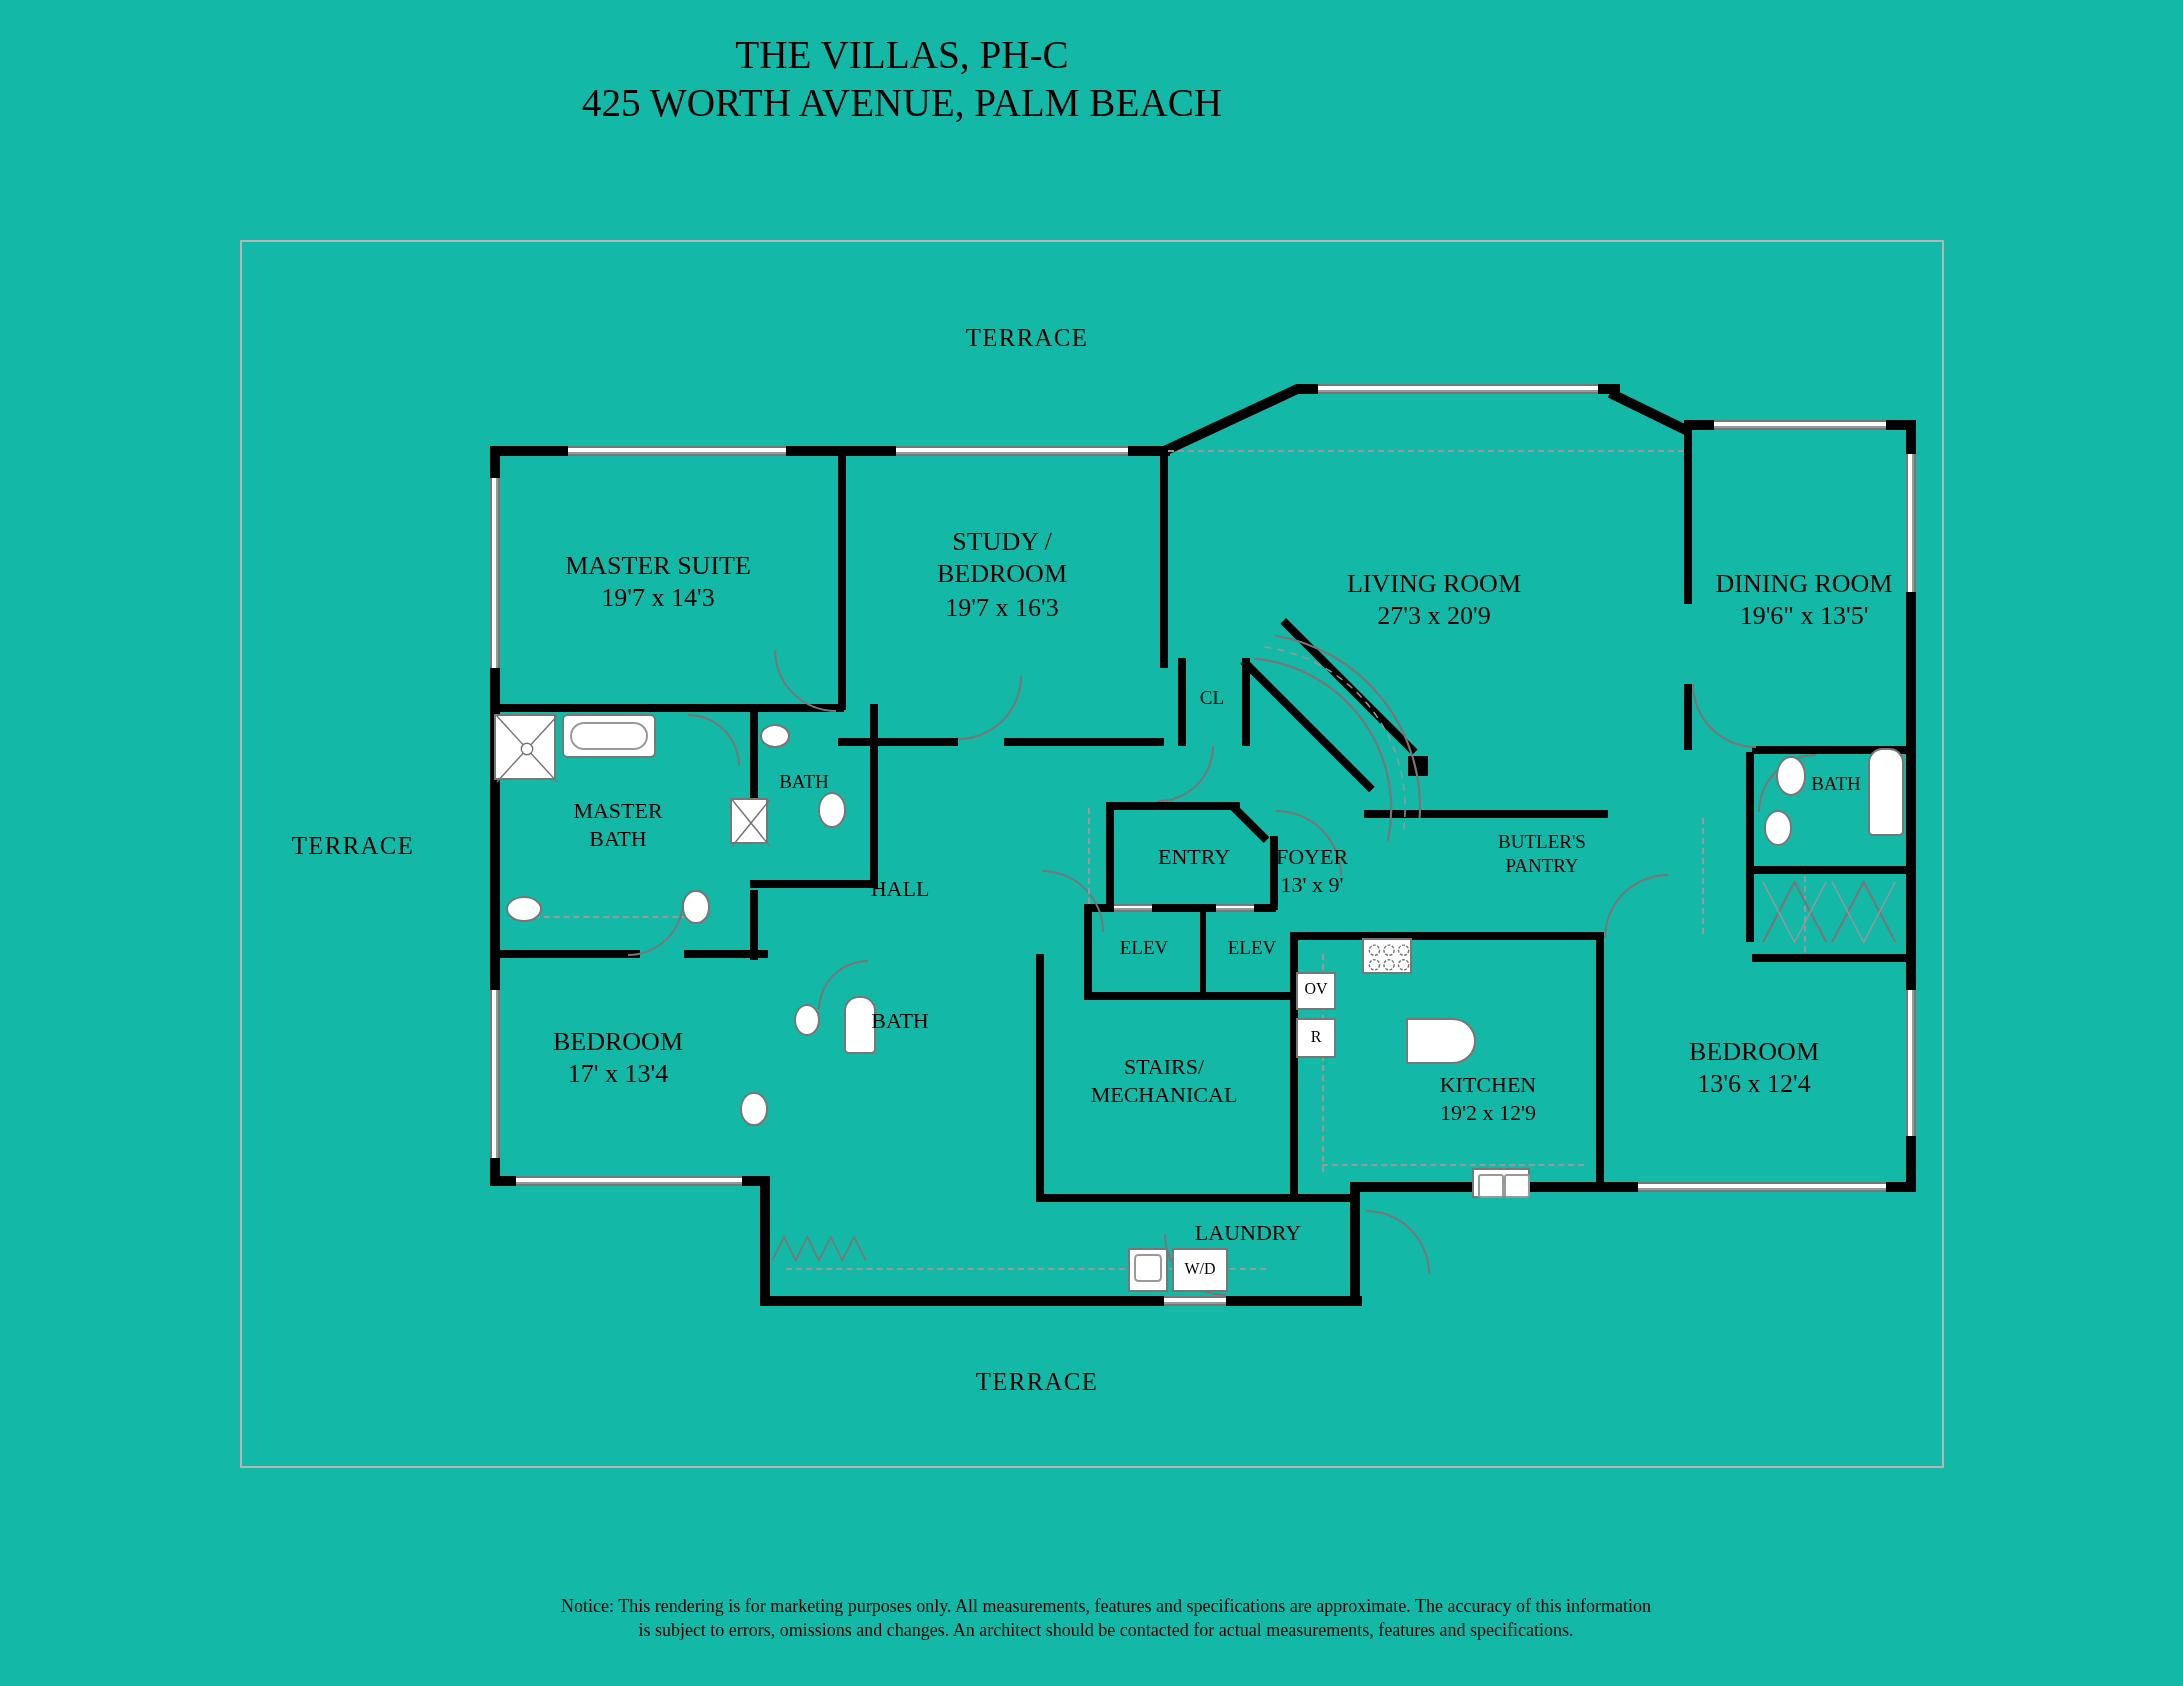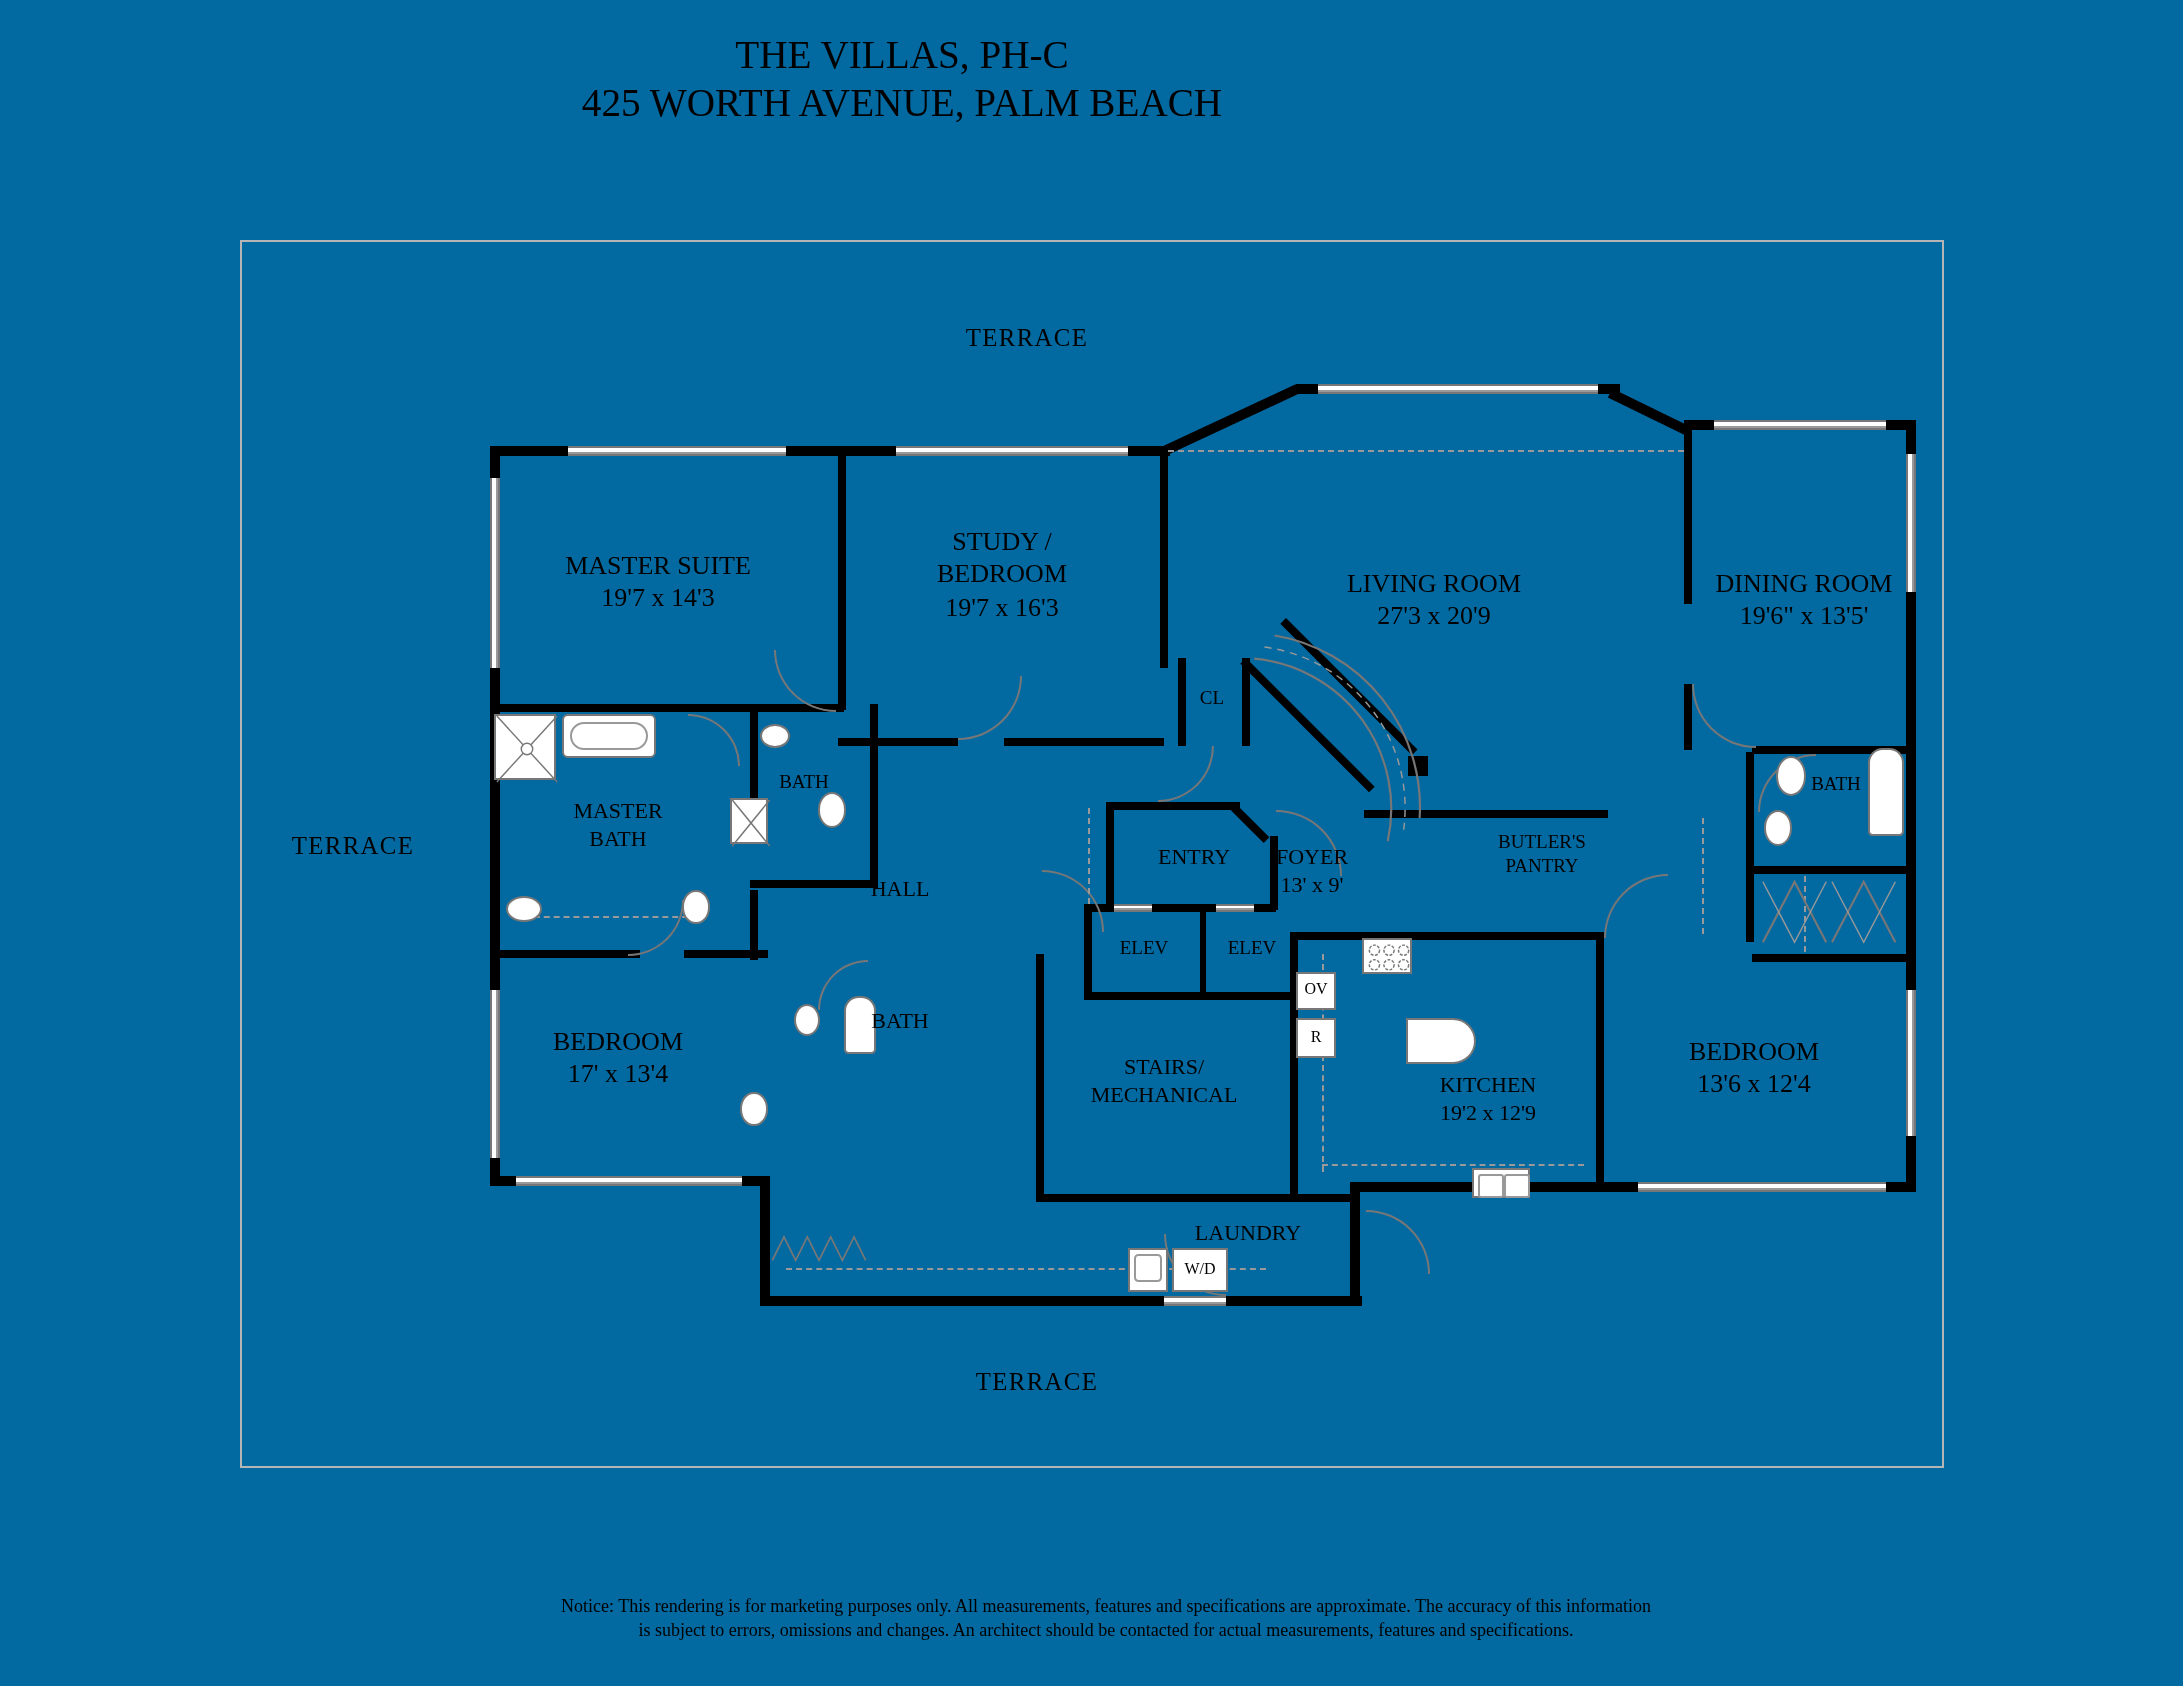--- a/index.html
+++ b/index.html
@@ -1,16 +1,16 @@
 <!DOCTYPE html>
 <html style="font-size:11.6px"><head>
 <meta charset="utf-8">
 <style>
   html,body{margin:0;padding:0;background:#ffffff;}
-  .stage{position:relative;width:2183px;height:1687px;background:#0369a1;overflow:hidden;}
+  .stage{position:relative;width:2183px;height:1687px;background:#14b8a6;overflow:hidden;}
   .plan{position:absolute;left:0;top:0;width:1092px;height:843px;transform:scale(2);transform-origin:0 0;
         font-family:"Liberation Serif","DejaVu Serif",serif;color:#000;}
   .wall{position:absolute;background:#000;}
   .win-h{position:absolute;background:#fff;border-top:0.7px solid #777;border-bottom:0.7px solid #777;box-sizing:border-box;}
   .win-h:after{content:"";position:absolute;left:0;right:0;top:50%;border-top:0.7px solid #999;}
   .win-v{position:absolute;background:#fff;border-left:0.7px solid #777;border-right:0.7px solid #777;box-sizing:border-box;}
   .win-v:after{content:"";position:absolute;top:0;bottom:0;left:50%;border-left:0.7px solid #999;}
   .arc{position:absolute;box-sizing:border-box;}
   .dash-h{position:absolute;border-top:0.7px dashed #999;}
   .dash-v{position:absolute;border-left:0.7px dashed #999;}

